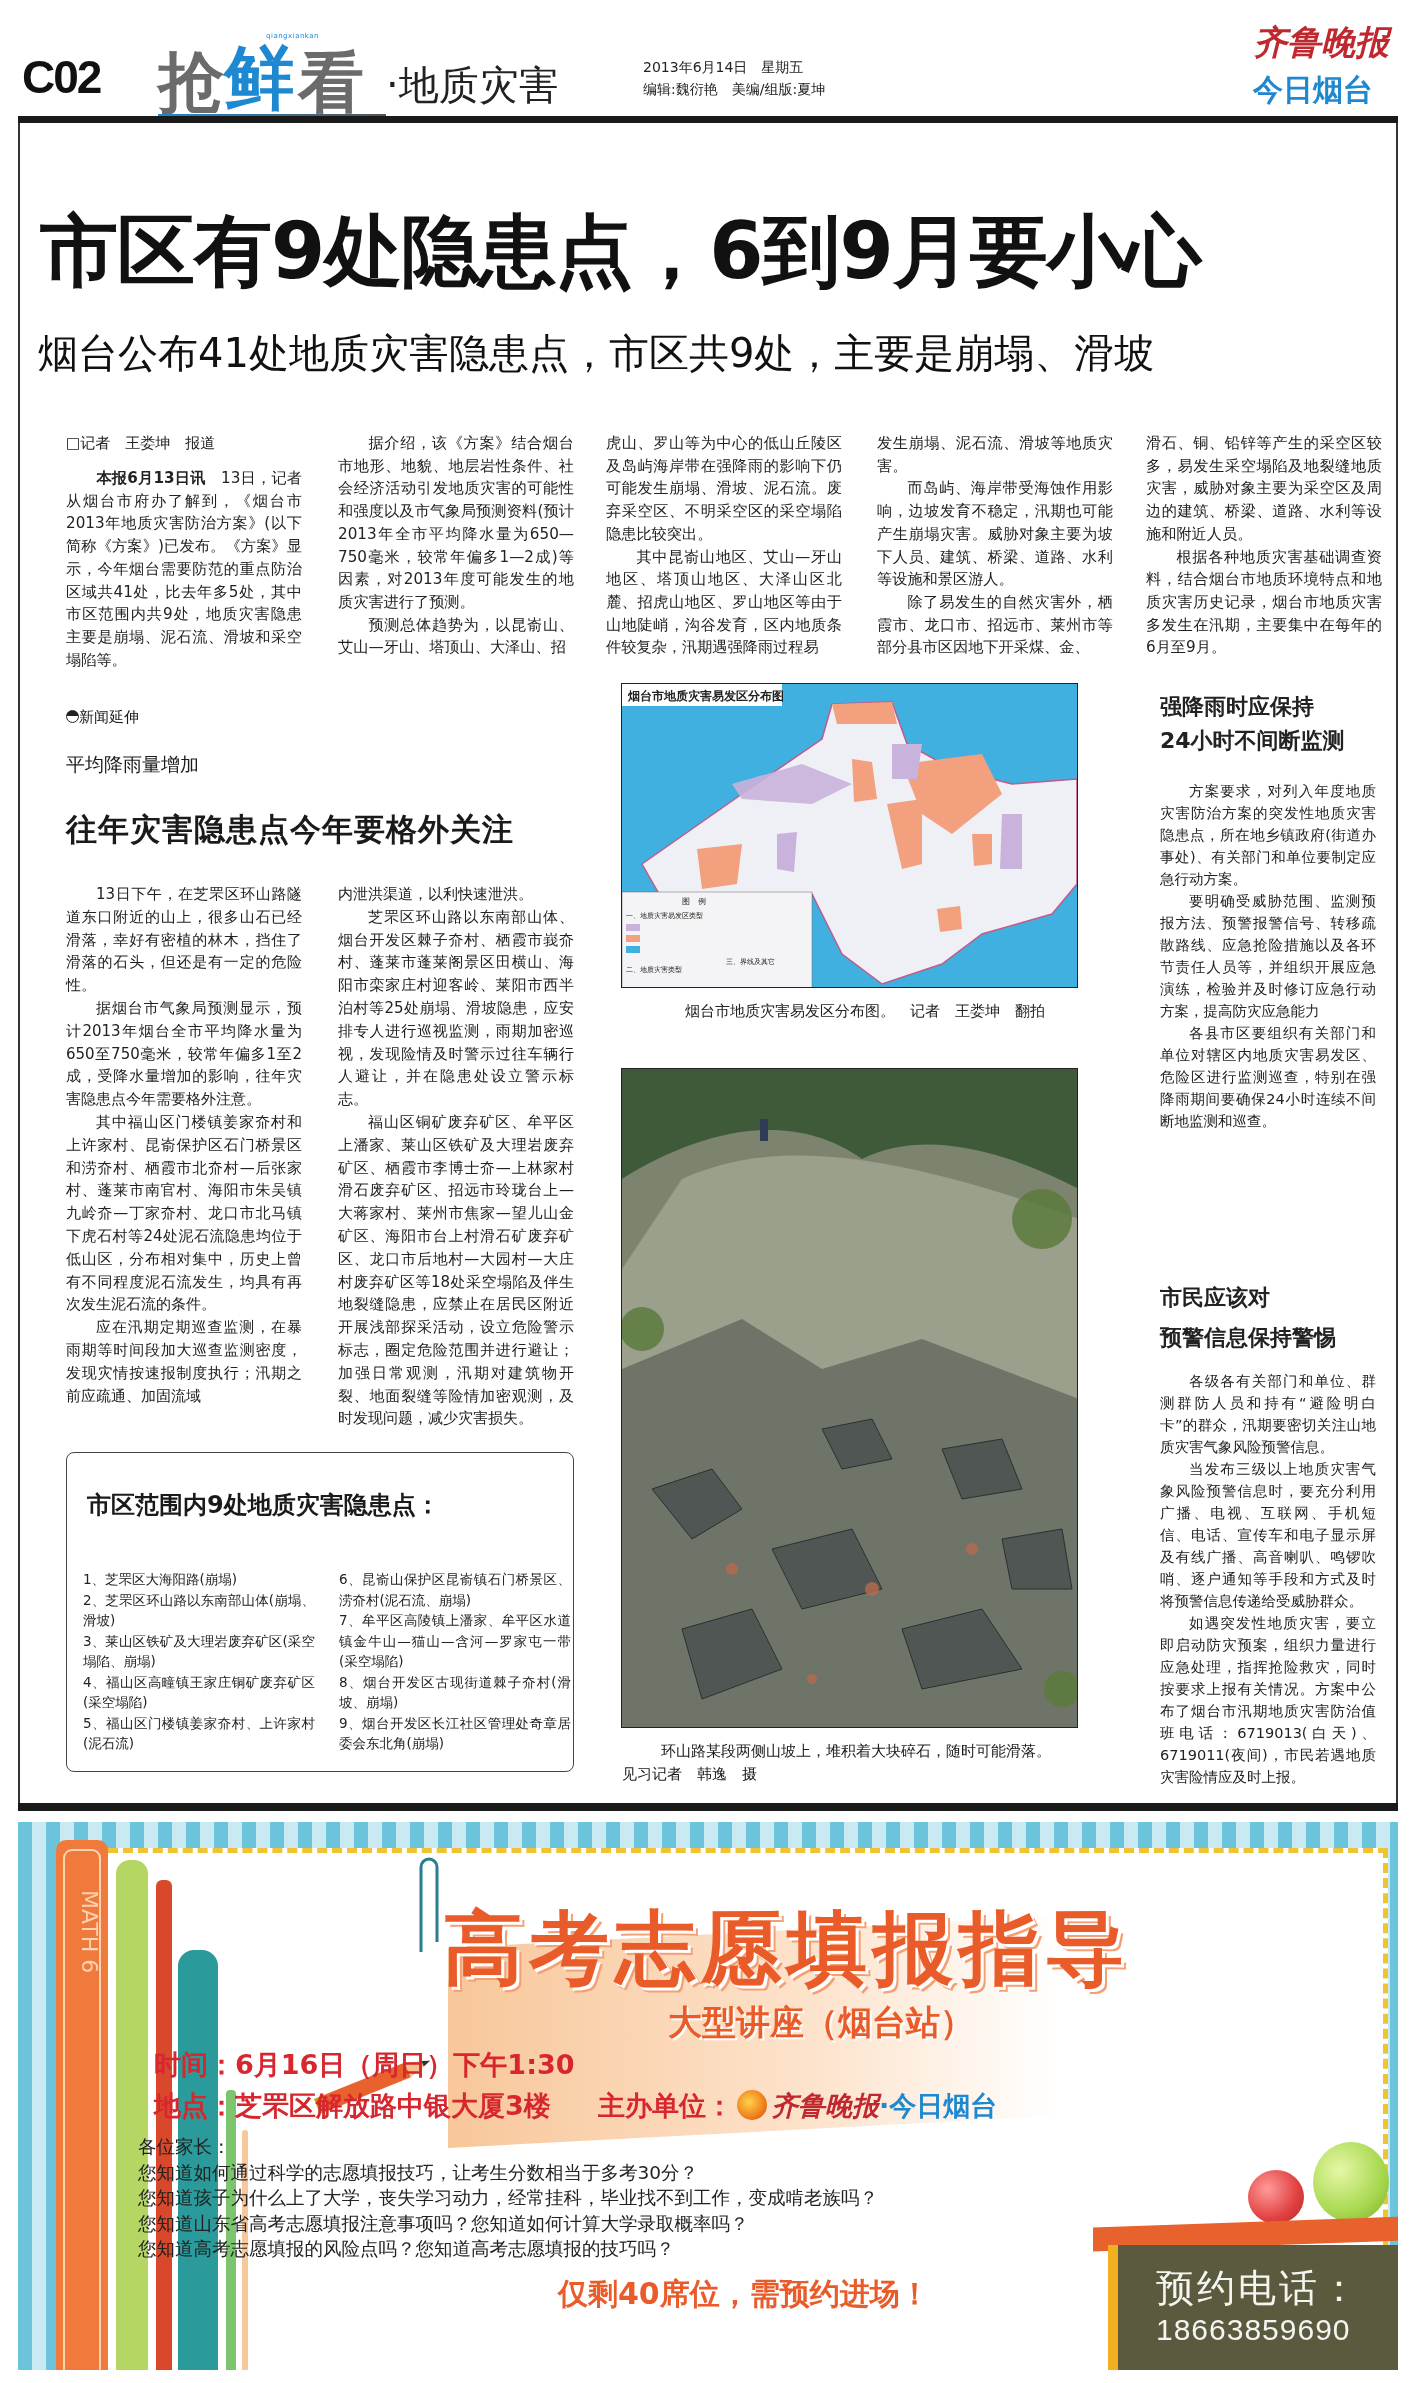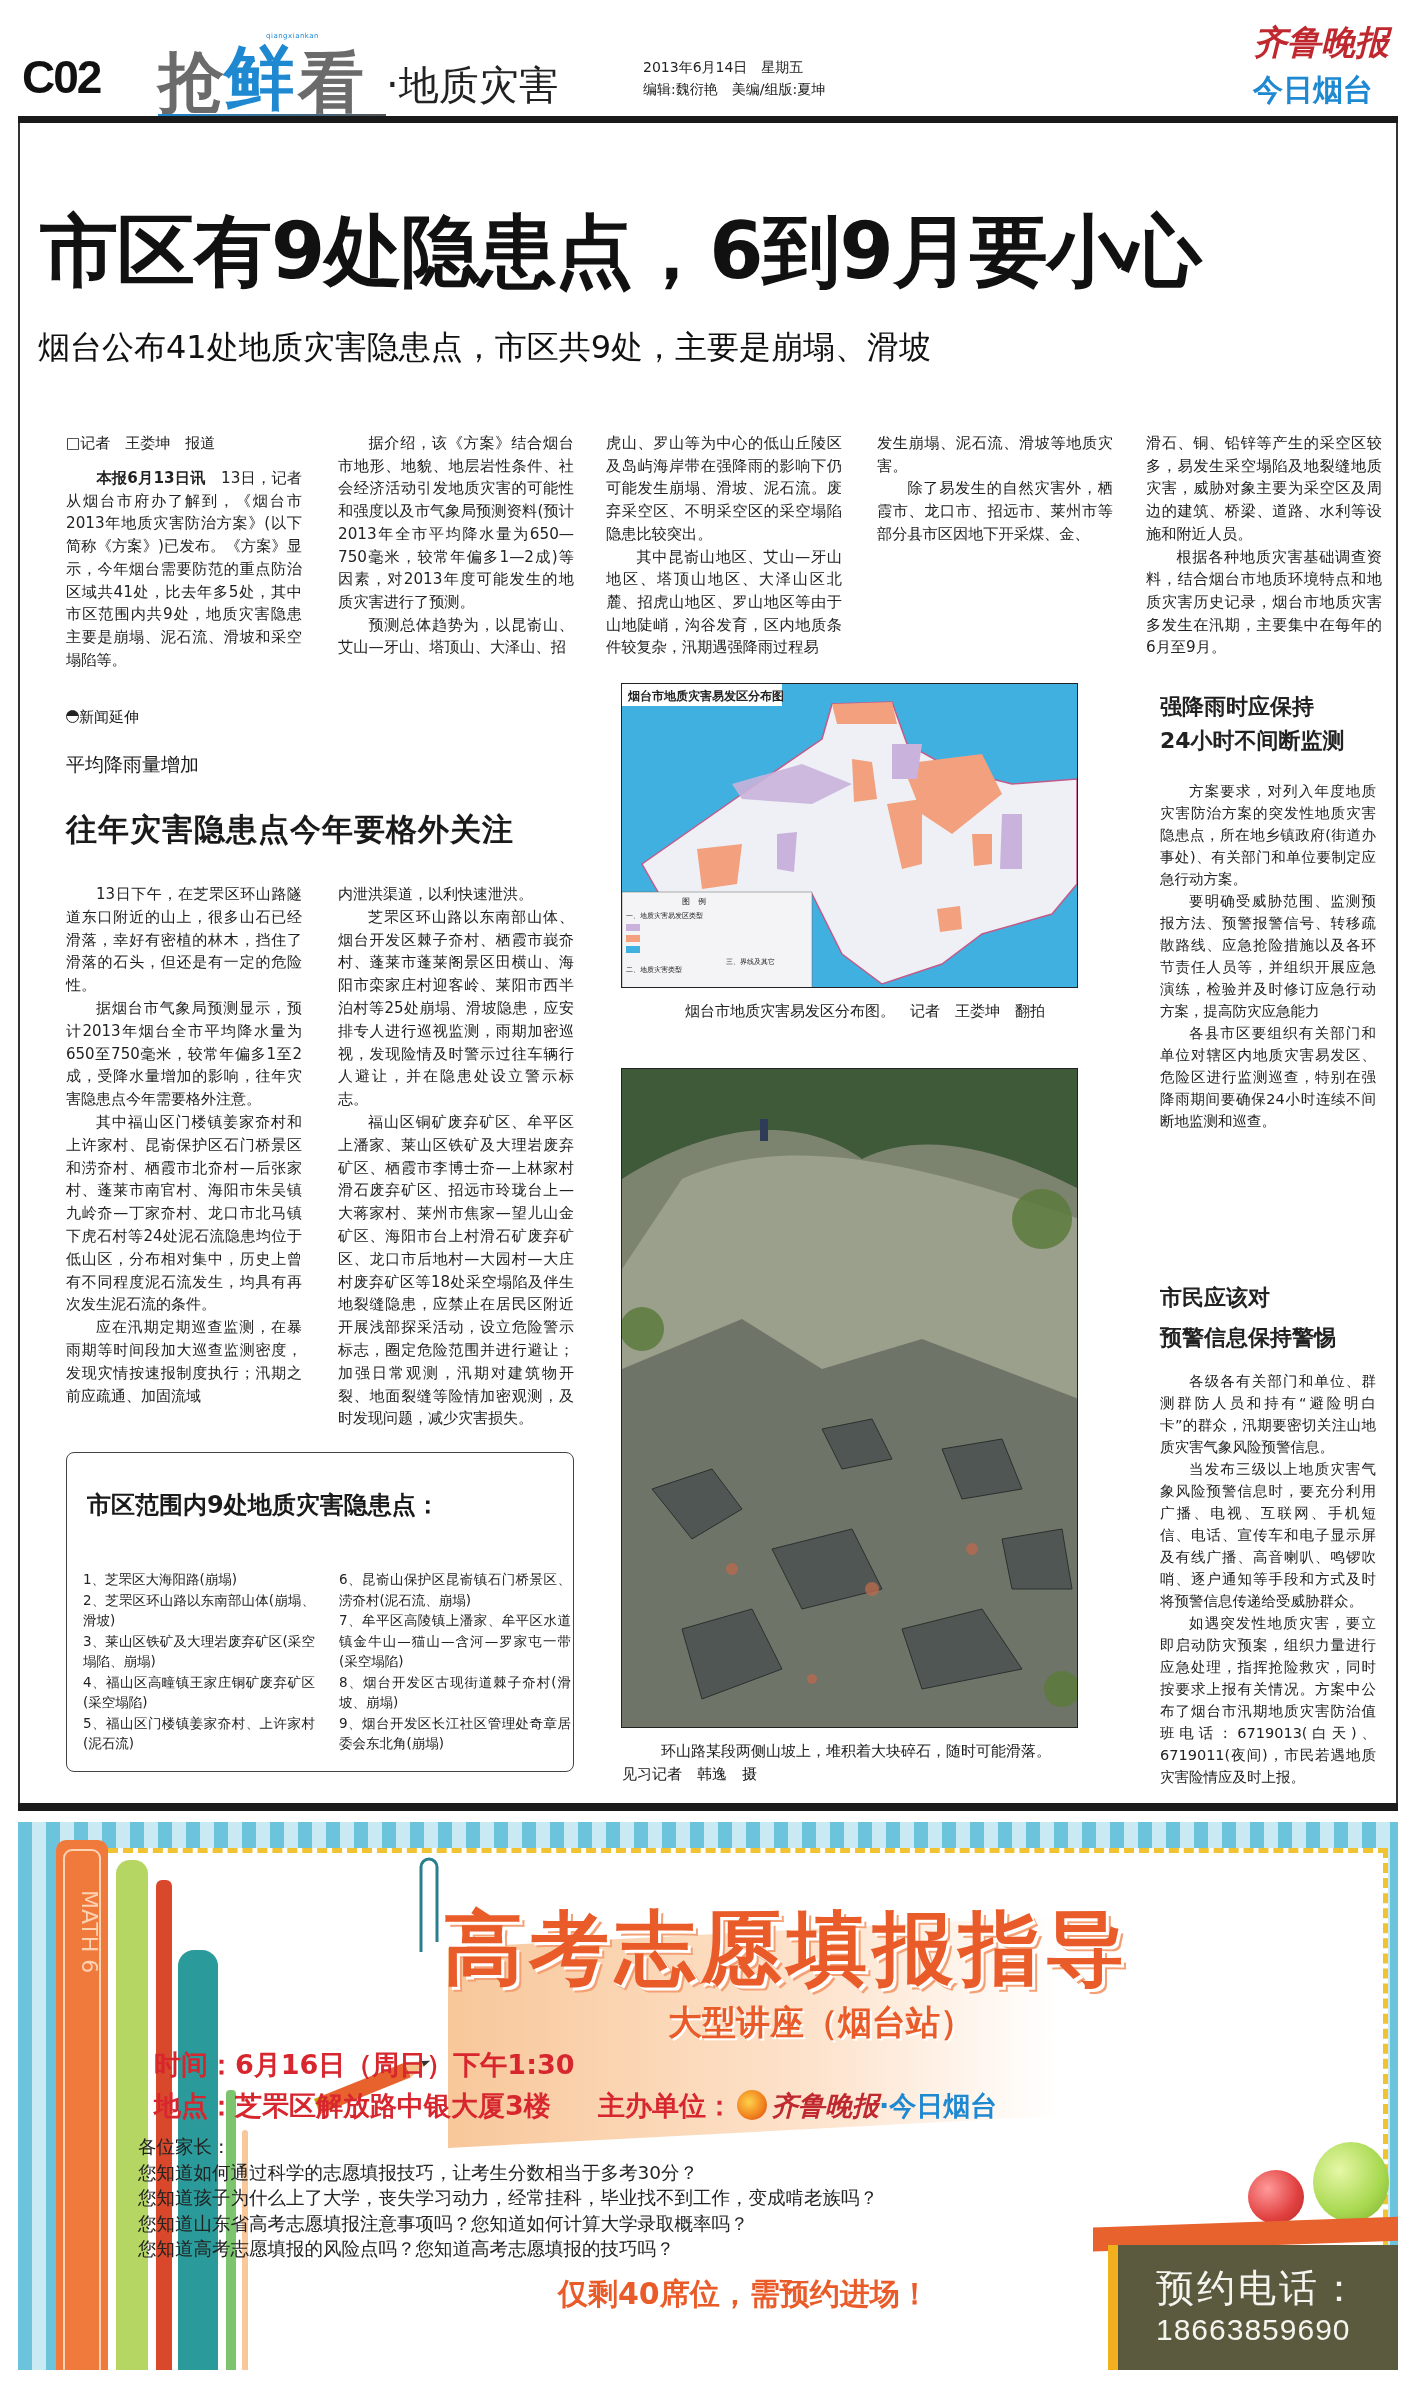--- a/index.html
+++ b/index.html
@@ -20,21 +20,21 @@
   .meta { left: 643px; top: 56px; font-size: 14px; line-height: 22px; color: #222; }
   .paper-name { left: 1253px; top: 20px; font-family: "DejaVu Serif", serif; font-size: 34px; font-style: italic; color: #c0282f; font-weight: bold; }
   .edition { left: 1253px; top: 70px; font-size: 30px; font-weight: bold; color: #1e88d0; }
   .top-rule { left: 18px; top: 116px; width: 1380px; height: 7px; background: #1a1a1a; }
 
   
   .frame { left: 18px; top: 123px; width: 1380px; height: 1682px; border-left: 2px solid #333; border-right: 2px solid #333; }
   .bottom-rule { left: 18px; top: 1803px; width: 1380px; height: 8px; background: #1a1a1a; }
 
   .headline { left: 40px; top: 200px; font-size: 78px; font-weight: bold; letter-spacing: -1px; color: #111; }
-  .subhead { left: 38px; top: 326px; font-size: 32px; color: #111; }
+  .subhead { left: 38px; top: 326px; font-size: 40px; color: #111; }
 
   
   .col { font-size: 15.2px; line-height: 22.7px; text-align: justify; color: #222; }
   .col p { text-indent: 2em; }
   .col p.noind { text-indent: 0; }
   .byline { left: 66px; top: 432px; font-size: 15px; }
 
   .c1 { left: 66px; top: 467px; width: 236px; }
   .c2 { left: 338px; top: 432px; width: 236px; }
   .c3 { left: 606px; top: 432px; width: 236px; }
@@ -128,20 +128,21 @@
 <div class="abs col c2">
   <p>据介绍，该《方案》结合烟台市地形、地貌、地层岩性条件、社会经济活动引发地质灾害的可能性和强度以及市气象局预测资料(预计2013年全市平均降水量为650—750毫米，较常年偏多1—2成)等因素，对2013年度可能发生的地质灾害进行了预测。</p>
   <p>预测总体趋势为，以昆嵛山、艾山—牙山、塔顶山、大泽山、招</p>
 </div>
 <div class="abs col c3">
   <p class="noind">虎山、罗山等为中心的低山丘陵区及岛屿海岸带在强降雨的影响下仍可能发生崩塌、滑坡、泥石流。废弃采空区、不明采空区的采空塌陷隐患比较突出。</p>
   <p>其中昆嵛山地区、艾山—牙山地区、塔顶山地区、大泽山区北麓、招虎山地区、罗山地区等由于山地陡峭，沟谷发育，区内地质条件较复杂，汛期遇强降雨过程易</p>
 </div>
 <div class="abs col c4">
   <p class="noind">发生崩塌、泥石流、滑坡等地质灾害。</p>
+  <p>而岛屿、海岸带受海蚀作用影响，边坡发育不稳定，汛期也可能产生崩塌灾害。威胁对象主要为坡下人员、建筑、桥梁、道路、水利等设施和景区游人。</p>
   <p>除了易发生的自然灾害外，栖霞市、龙口市、招远市、莱州市等部分县市区因地下开采煤、金、</p>
 </div>
 <div class="abs col c5">
   <p class="noind">滑石、铜、铅锌等产生的采空区较多，易发生采空塌陷及地裂缝地质灾害，威胁对象主要为采空区及周边的建筑、桥梁、道路、水利等设施和附近人员。</p>
   <p>根据各种地质灾害基础调查资料，结合烟台市地质环境特点和地质灾害历史记录，烟台市地质灾害多发生在汛期，主要集中在每年的6月至9月。</p>
 </div>
 
 <div class="abs tag-news">
   <span style="display:inline-block;width:13px;height:13px;border:1.5px solid #222;border-radius:50%;background:linear-gradient(#222 50%,#fff 50%);vertical-align:-1px;"></span><span>新闻延伸</span>
 </div>

